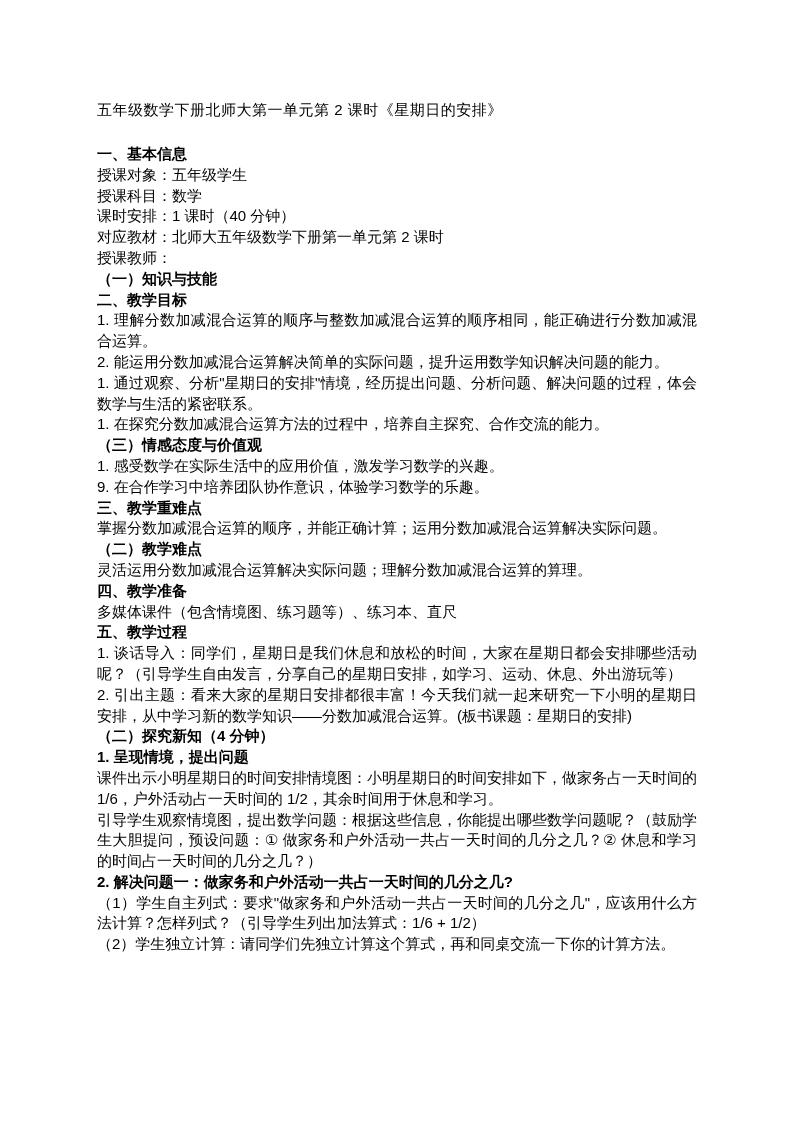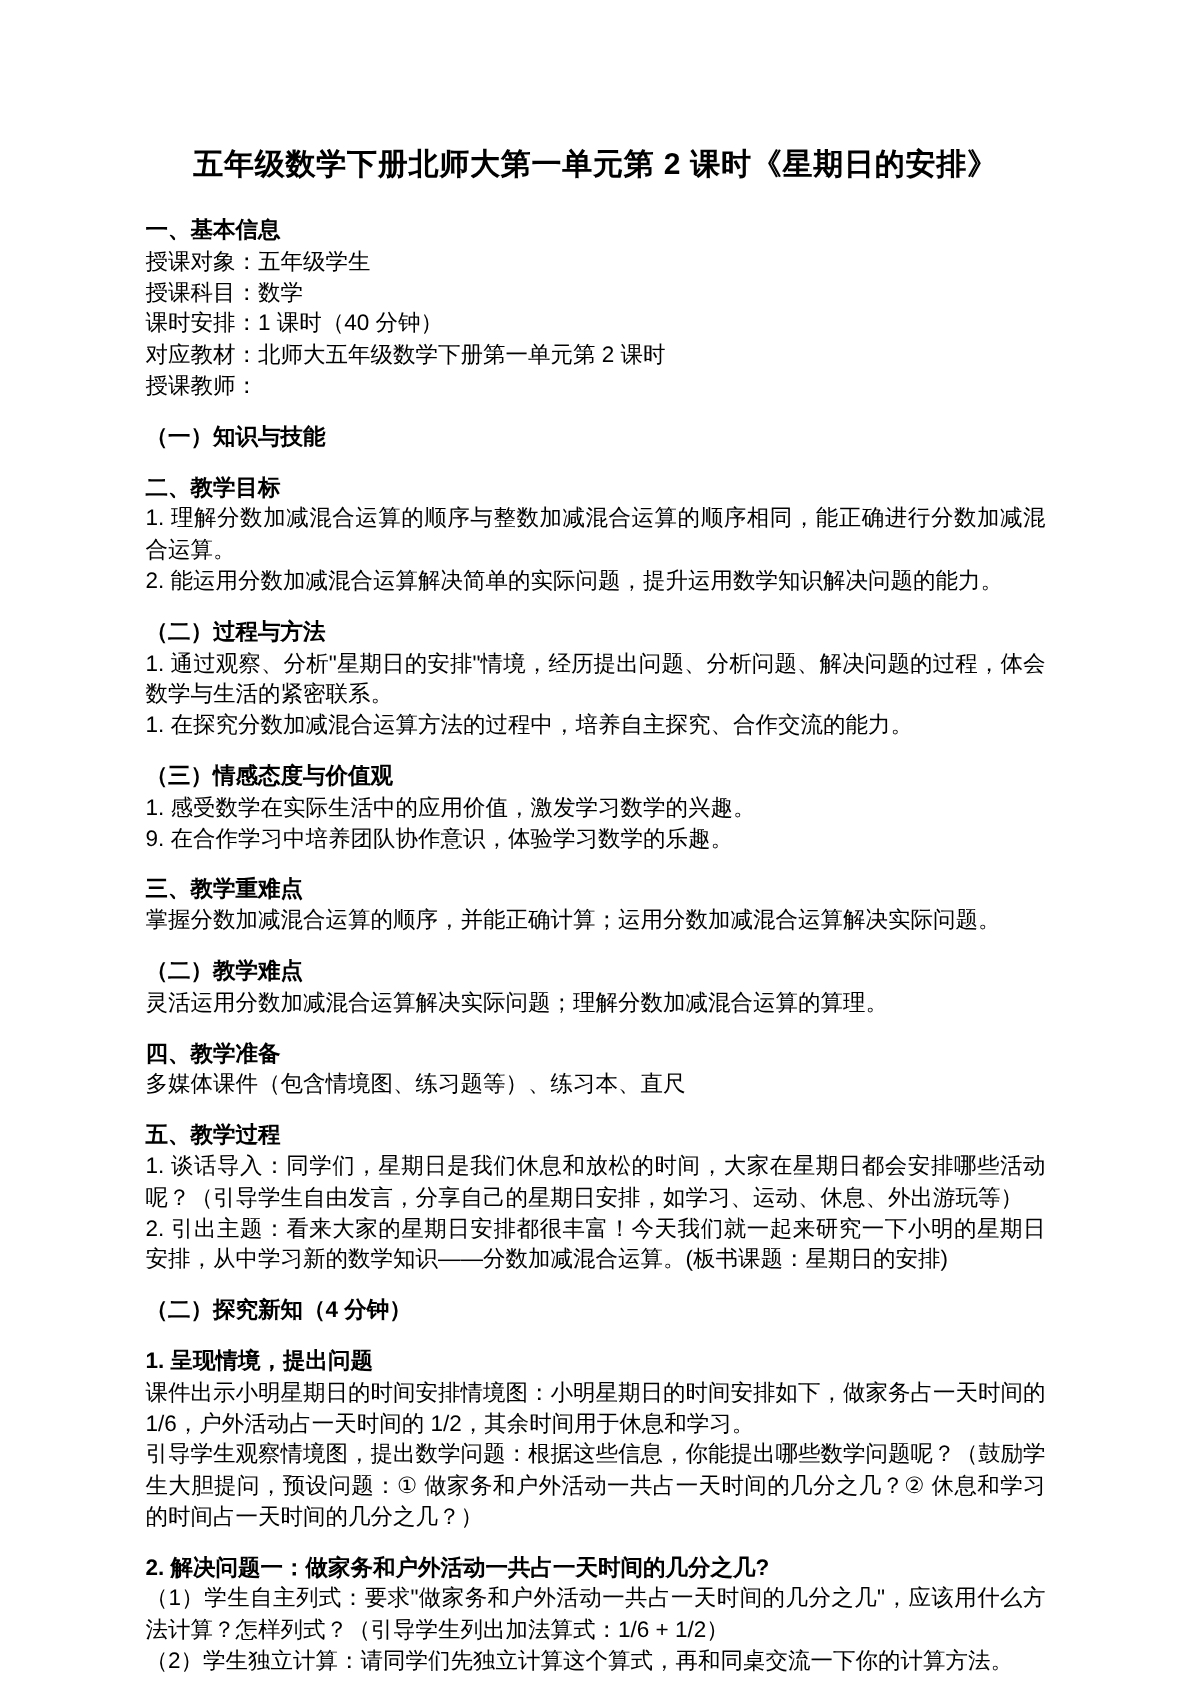--- a/index.html
+++ b/index.html
@@ -16,60 +16,58 @@
     overflow: hidden;
   }
   .page {
     width: 794px;
     height: 1123px;
     padding: 96px 97px 40px 97px;
     background: #ffffff;
   }
   .doc-title {
     margin: 0 0 20px 0;
-    font-size: 20px;
+    font-size: 15px;
     line-height: 28px;
-    font-weight: bold;
-    text-align: center;
+    font-weight: normal;
+    text-align: left;
     letter-spacing: 0.5px;
     white-space: nowrap;
   }
   .doc-body {
     width: 600px;
   }
   .para {
     margin: 0;
     font-size: 15px;
     line-height: 20.8px;
     text-align: justify;
     text-justify: inter-ideograph;
     word-break: break-word;
   }
   .para.bold {
     font-weight: bold;
-    margin-top: 13px;
   }
 </style>
 </head>
 <body>
 
 <div class="page">
   <h1 class="doc-title">五年级数学下册北师大第一单元第 2 课时《星期日的安排》</h1>
   <div class="doc-body">
       <p class="para bold">一、基本信息</p>
       <p class="para">授课对象：五年级学生</p>
       <p class="para">授课科目：数学</p>
       <p class="para">课时安排：1 课时（40 分钟）</p>
       <p class="para">对应教材：北师大五年级数学下册第一单元第 2 课时</p>
       <p class="para">授课教师：</p>
       <p class="para bold">（一）知识与技能</p>
       <p class="para bold">二、教学目标</p>
       <p class="para">1. 理解分数加减混合运算的顺序与整数加减混合运算的顺序相同，能正确进行分数加减混合运算。</p>
       <p class="para">2. 能运用分数加减混合运算解决简单的实际问题，提升运用数学知识解决问题的能力。</p>
-      <p class="para bold">（二）过程与方法</p>
       <p class="para">1. 通过观察、分析"星期日的安排"情境，经历提出问题、分析问题、解决问题的过程，体会数学与生活的紧密联系。</p>
       <p class="para">1. 在探究分数加减混合运算方法的过程中，培养自主探究、合作交流的能力。</p>
       <p class="para bold">（三）情感态度与价值观</p>
       <p class="para">1. 感受数学在实际生活中的应用价值，激发学习数学的兴趣。</p>
       <p class="para">9. 在合作学习中培养团队协作意识，体验学习数学的乐趣。</p>
       <p class="para bold">三、教学重难点</p>
       <p class="para">掌握分数加减混合运算的顺序，并能正确计算；运用分数加减混合运算解决实际问题。</p>
       <p class="para bold">（二）教学难点</p>
       <p class="para">灵活运用分数加减混合运算解决实际问题；理解分数加减混合运算的算理。</p>
       <p class="para bold">四、教学准备</p>

